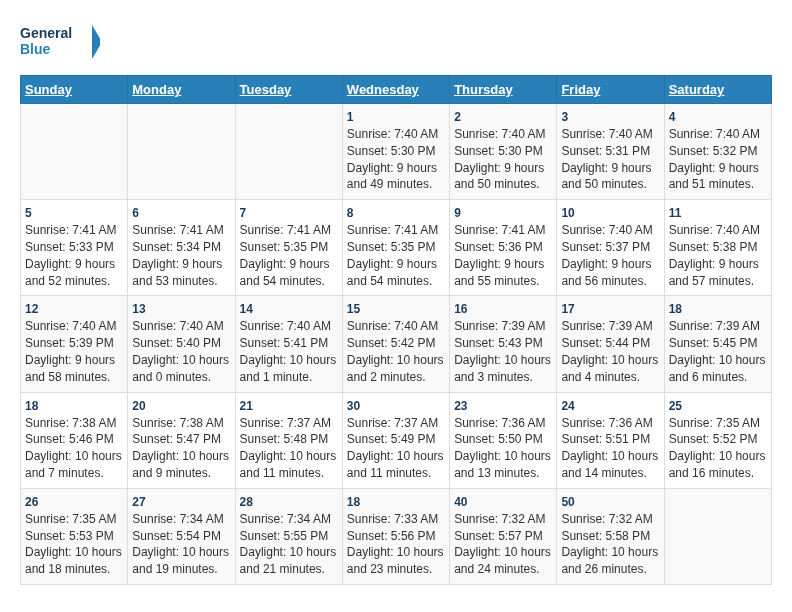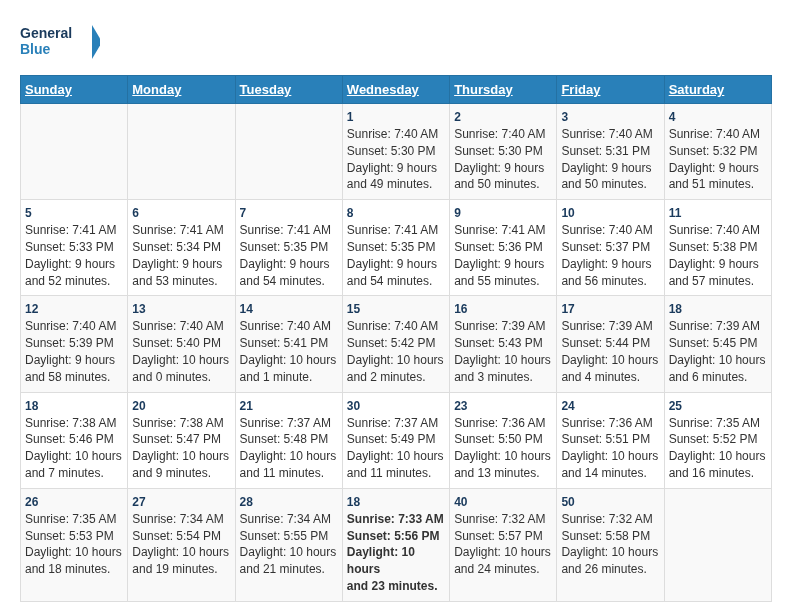--- a/index.html
+++ b/index.html
@@ -312,21 +312,21 @@
         </td>
         <td>
           <div class="day-number">28</div>
           <div class="day-info" style="white-space: pre-line;">Sunrise: 7:34 AM
 Sunset: 5:55 PM
 Daylight: 10 hours
 and 21 minutes.</div>
         </td>
         <td>
           <div class="day-number">18</div>
-          <div class="day-info" style="white-space: pre-line; font-weight: bold;">Sunrise: 7:33 AM
+          <div class="day-info" style="white-space: pre-line;">Sunrise: 7:33 AM
 Sunset: 5:56 PM
 Daylight: 10 hours
 and 23 minutes.</div>
         </td>
         <td>
           <div class="day-number">40</div>
           <div class="day-info" style="white-space: pre-line;">Sunrise: 7:32 AM
 Sunset: 5:57 PM
 Daylight: 10 hours
 and 24 minutes.</div>

